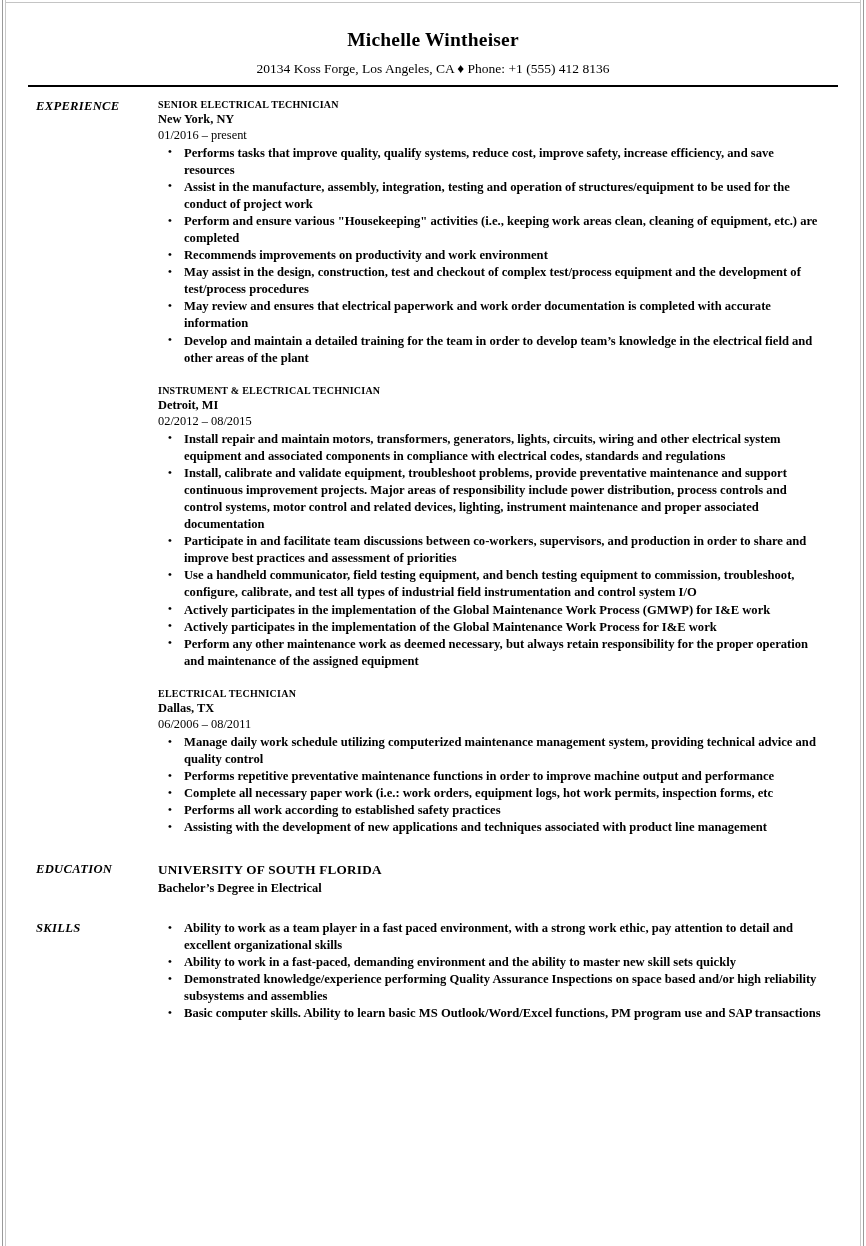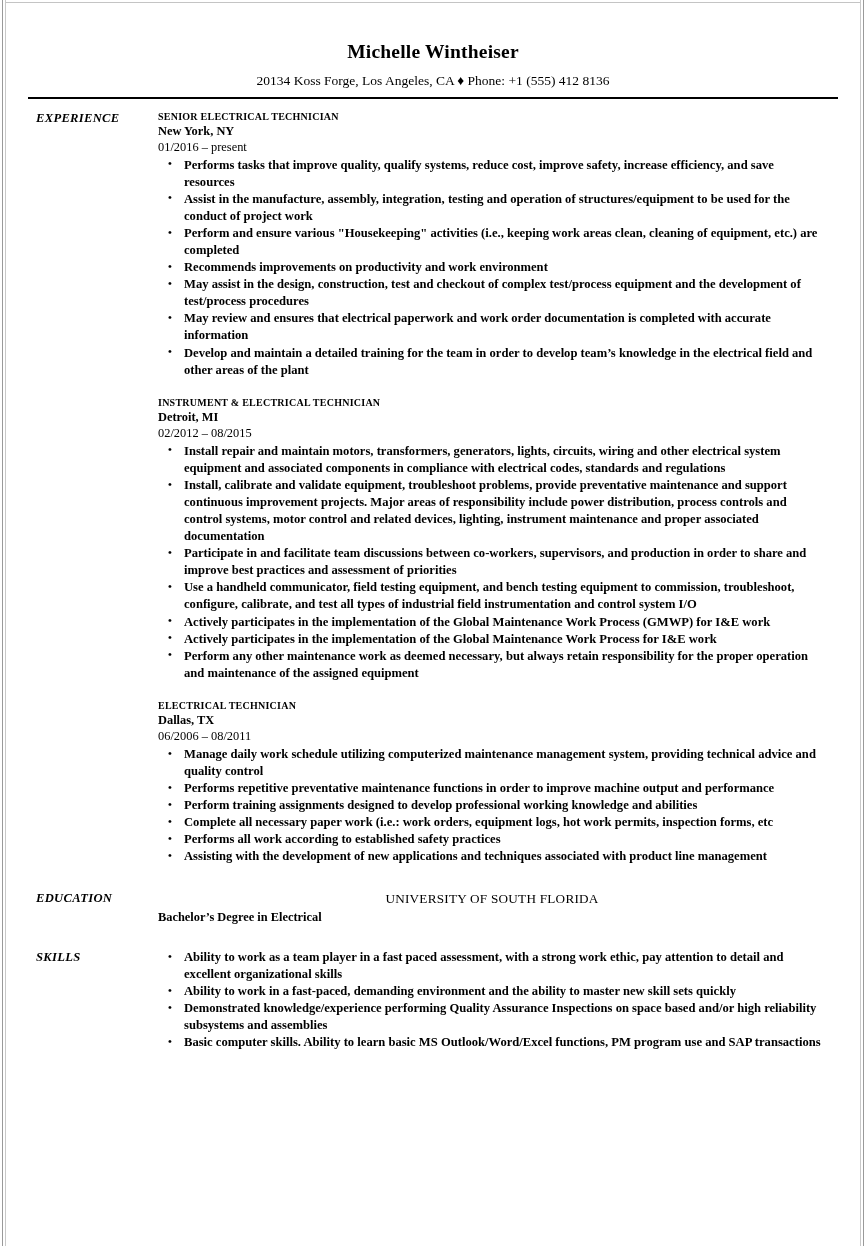--- a/index.html
+++ b/index.html
@@ -37,21 +37,21 @@
   .frame-top {
     position: absolute;
     left: 5px; right: 5px; top: 2px;
     height: 1px;
     background: #c4c4c4;
     pointer-events: none;
   }
 
   .sheet {
     position: absolute;
-    left: 0; top: 16px;
+    left: 0; top: 4px;
     width: 866px;
   }
 
   
   .hdr { padding-top: 24px; }
   .hdr-name {
     text-align: center;
     font-weight: bold;
     font-size: 19.5px;
     letter-spacing: 0.2px;
@@ -129,25 +129,24 @@
     position: absolute;
     left: 10px;
     top: -0.5px;
     font-size: 11px;
     line-height: 1.45;
   }
 
   .exp-entry + .exp-entry { margin-top: 18px; }
 
   .edu-school {
-    font-weight: normal;
+    font-weight: bold;
     font-size: 13.2px;
     letter-spacing: 0.25px;
     line-height: 1.25;
-    text-align: center;
   }
   .edu-degree {
     font-weight: bold;
     font-size: 12.4px;
     line-height: 1.3;
     margin-top: 1px;
   }
 
   #section-experience { margin-top: 12px; }
   #section-education  { margin-top: 26px; }
@@ -207,21 +206,20 @@
           </ul>
         </div>
 
         <div class="exp-entry">
           <div class="job-title">ELECTRICAL TECHNICIAN</div>
           <div class="job-loc">Dallas, TX</div>
           <div class="job-dates">06/2006 – 08/2011</div>
           <ul class="bullets">
             <li>Manage daily work schedule utilizing computerized maintenance management system, providing technical advice and quality control</li>
             <li>Performs repetitive preventative maintenance functions in order to improve machine output and performance</li>
-            <li>Perform training assignments designed to develop professional working knowledge and abilities</li>
             <li>Complete all necessary paper work (i.e.: work orders, equipment logs, hot work permits, inspection forms, etc</li>
             <li>Performs all work according to established safety practices</li>
             <li>Assisting with the development of new applications and techniques associated with product line management</li>
           </ul>
         </div>
 
       </div>
     </div>
 
     <div class="section" id="section-education">
@@ -231,21 +229,21 @@
           <div class="edu-school">UNIVERSITY OF SOUTH FLORIDA</div>
           <div class="edu-degree">Bachelor’s Degree in Electrical</div>
         </div>
       </div>
     </div>
 
     <div class="section" id="section-skills">
       <div class="col-label">SKILLS</div>
       <div class="col-body">
         <ul class="bullets">
-          <li>Ability to work as a team player in a fast paced assessment, with a strong work ethic, pay attention to detail and excellent organizational skills</li>
+          <li>Ability to work as a team player in a fast paced environment, with a strong work ethic, pay attention to detail and excellent organizational skills</li>
           <li>Ability to work in a fast-paced, demanding environment and the ability to master new skill sets quickly</li>
           <li>Demonstrated knowledge/experience performing Quality Assurance Inspections on space based and/or high reliability subsystems and assemblies</li>
           <li>Basic computer skills. Ability to learn basic MS Outlook/Word/Excel functions, PM program use and SAP transactions</li>
         </ul>
       </div>
     </div>
 
   </div>
 </div>
 

